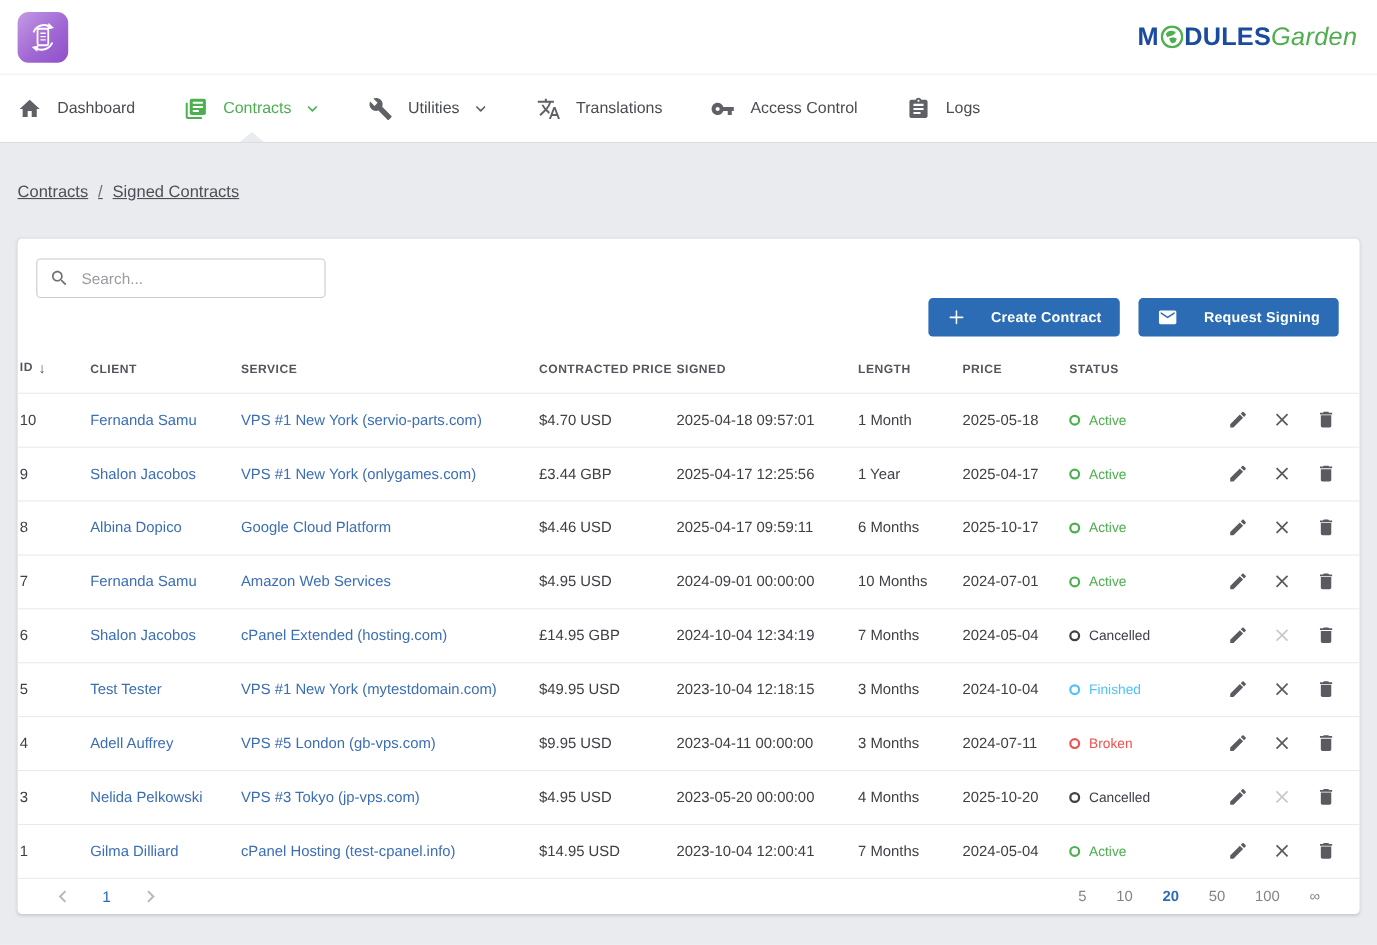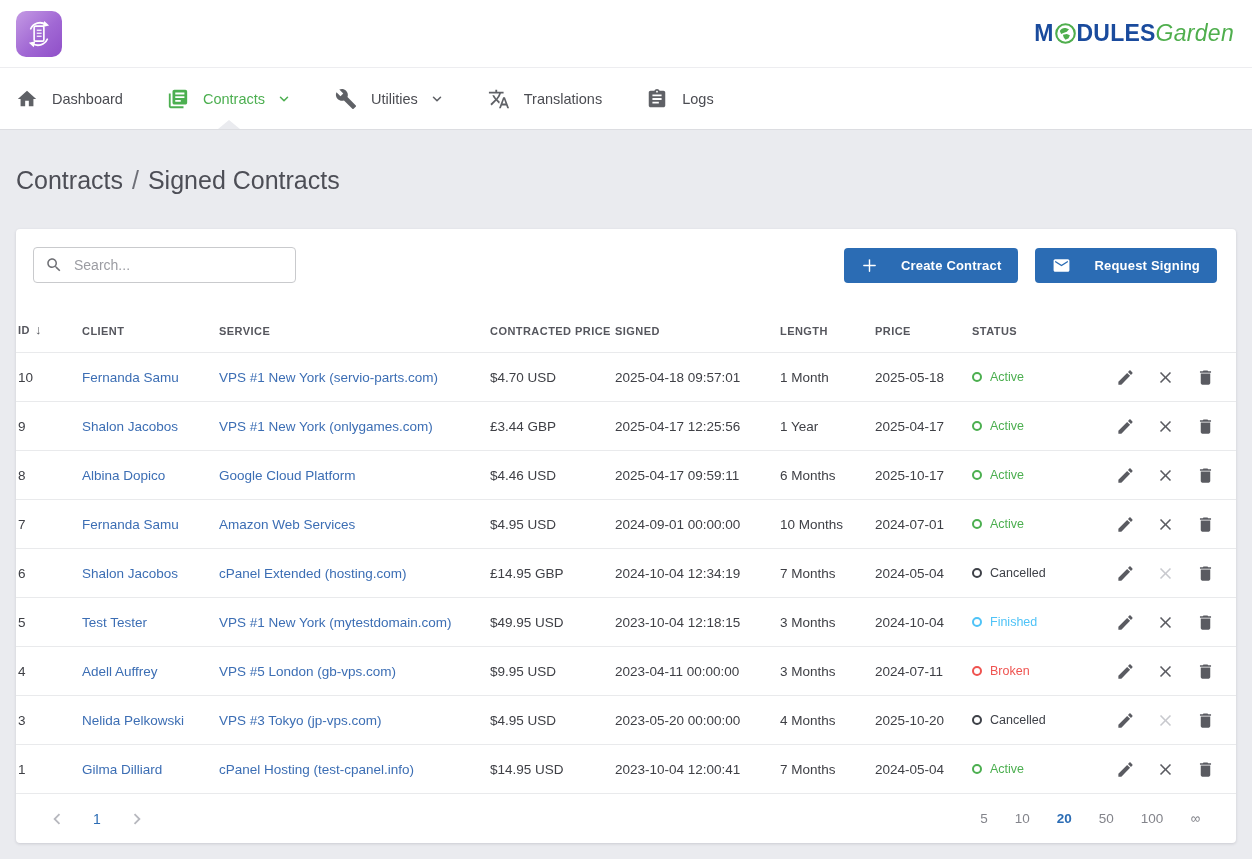--- a/index.html
+++ b/index.html
@@ -41,30 +41,30 @@
   .nav-item.active { color:#4caf50; }
   .nav-item.active .nicon svg { fill:#4caf50; }
   .nav-item.active .chev svg { stroke:#4caf50; }
   .nav-item.active::after {
     content:''; position:absolute; bottom:0; left:50%; transform:translateX(-50%);
     border-left:11px solid transparent; border-right:11px solid transparent;
     border-bottom:9px solid #eaebef;
   }
 
   
-  .breadcrumb { padding:36px 16px 0; font-size:25px; color:#4d4e56; font-weight:500; }
+  .breadcrumb { padding:36px 16px 0; font-size:15px; color:#4d4e56; font-weight:500;text-decoration:underline; }
   .breadcrumb .sep { color:#6e6f77; font-weight:400; margin:0 9px; }
 
   
   .card {
     margin:34px 16px 0; background:#fff; border-radius:4px;
     box-shadow:0 1px 3px rgba(40,40,60,.16); height:614px;
     display:flex; flex-direction:column;
   }
-  .toolbar { display:flex; align-items:flex-end; padding:18px 19px 0 17px; }
+  .toolbar { display:flex; align-items:flex-start; padding:18px 19px 0 17px;flex-direction:column; }
   .search-box {
     width:263px; height:36px; border:1px solid #c9cacd; border-radius:4px;
     display:flex; align-items:center; padding:0 11px; gap:11px; background:#fff;
   }
   .search-box input {
     border:none; outline:none; font-size:14px; color:#4a4b50; width:100%;
     font-family:inherit; background:transparent;
   }
   .search-box input::placeholder { color:#9b9ca2; }
   .btn-group { margin-left:auto; display:flex; gap:17px; }
@@ -184,20 +184,28 @@
     <span class="nicon">
       <svg width="22" height="22" viewBox="0 0 24 24">
           <path d="M12.87 15.07l-2.54-2.51.03-.03c1.74-1.94 2.98-4.17 3.71-6.53H17V4h-7V2H8v2H1v1.99h11.17C11.5 7.92 10.44 9.75 9 11.35 8.07 10.32 7.3 9.19 6.69 8h-2c.73 1.63 1.73 3.17 2.98 4.56l-5.09 5.02L4 19l5-5 3.11 3.11.76-2.04zM18.5 10h-2L12 22h2l1.12-3h4.75L21 22h2l-4.5-12zm-2.62 7l1.62-4.33L19.12 17h-3.24z"></path>
         </svg>
     </span>
     <span>Translations</span>
   </div>
   <div class="nav-item">
     <span class="nicon">
       <svg width="22" height="22" viewBox="0 0 24 24">
+          <path d="M12.65 10C11.83 7.67 9.61 6 7 6c-3.31 0-6 2.69-6 6s2.69 6 6 6c2.61 0 4.83-1.67 5.65-4H17v4h4v-4h2v-4H12.65zM7 14c-1.1 0-2-.9-2-2s.9-2 2-2 2 .9 2 2-.9 2-2 2z"></path>
+        </svg>
+    </span>
+    <span>Access Control</span>
+  </div>
+  <div class="nav-item">
+    <span class="nicon">
+      <svg width="22" height="22" viewBox="0 0 24 24">
           <path d="M19 3h-4.18C14.4 1.84 13.3 1 12 1c-1.3 0-2.4.84-2.82 2H5c-1.1 0-2 .9-2 2v14c0 1.1.9 2 2 2h14c1.1 0 2-.9 2-2V5c0-1.1-.9-2-2-2zm-7 0c.55 0 1 .45 1 1s-.45 1-1 1-1-.45-1-1 .45-1 1-1zm2 14H7v-2h7v2zm3-4H7v-2h10v2zm0-4H7V7h10v2z"></path>
         </svg>
     </span>
     <span>Logs</span>
   </div>
 </div>
 
 <div class="breadcrumb">
   <span>Contracts</span><span class="sep">/</span><span>Signed Contracts</span>
 </div>

